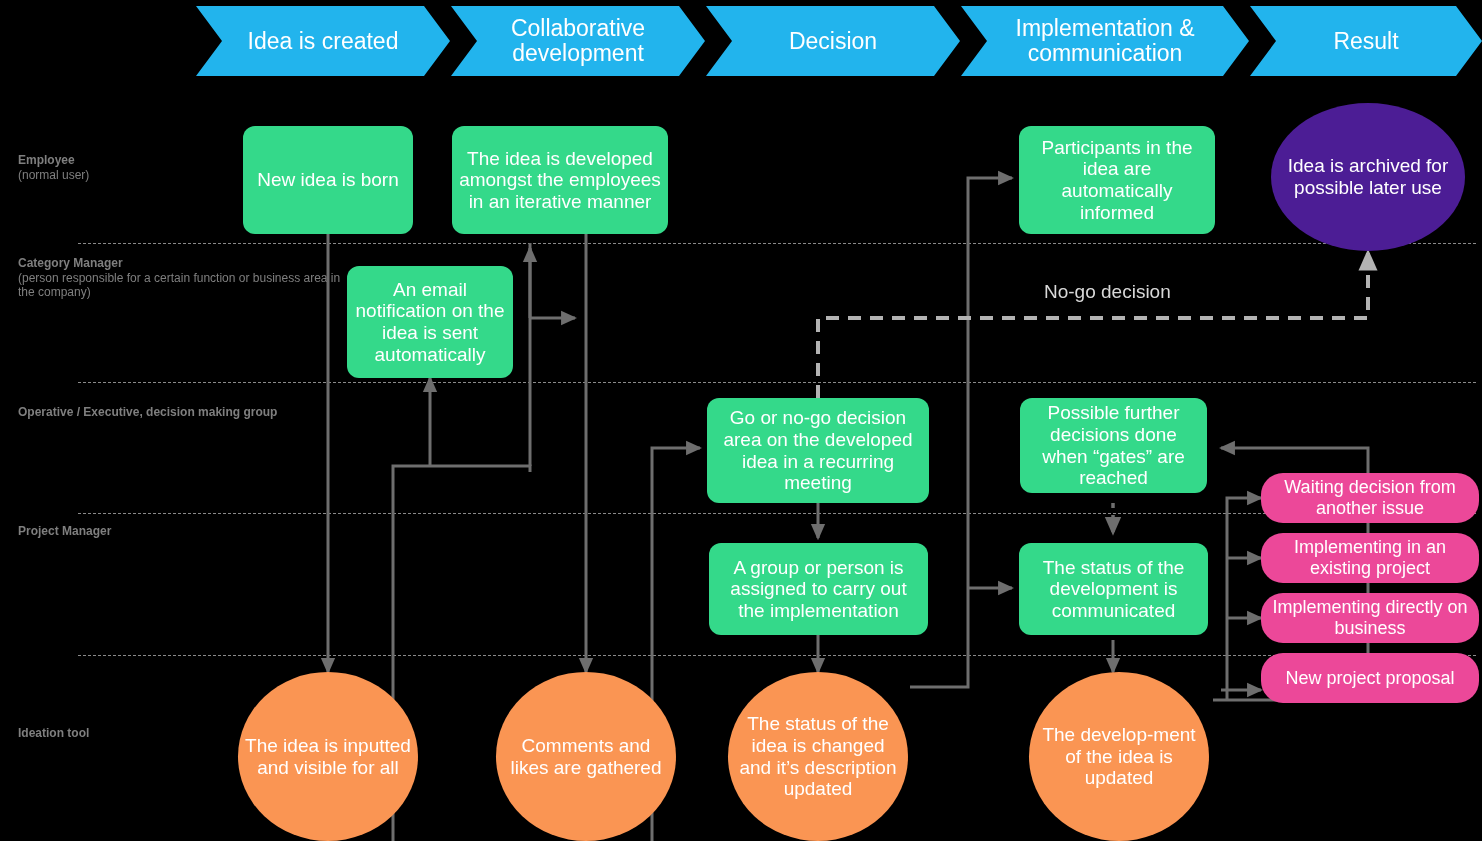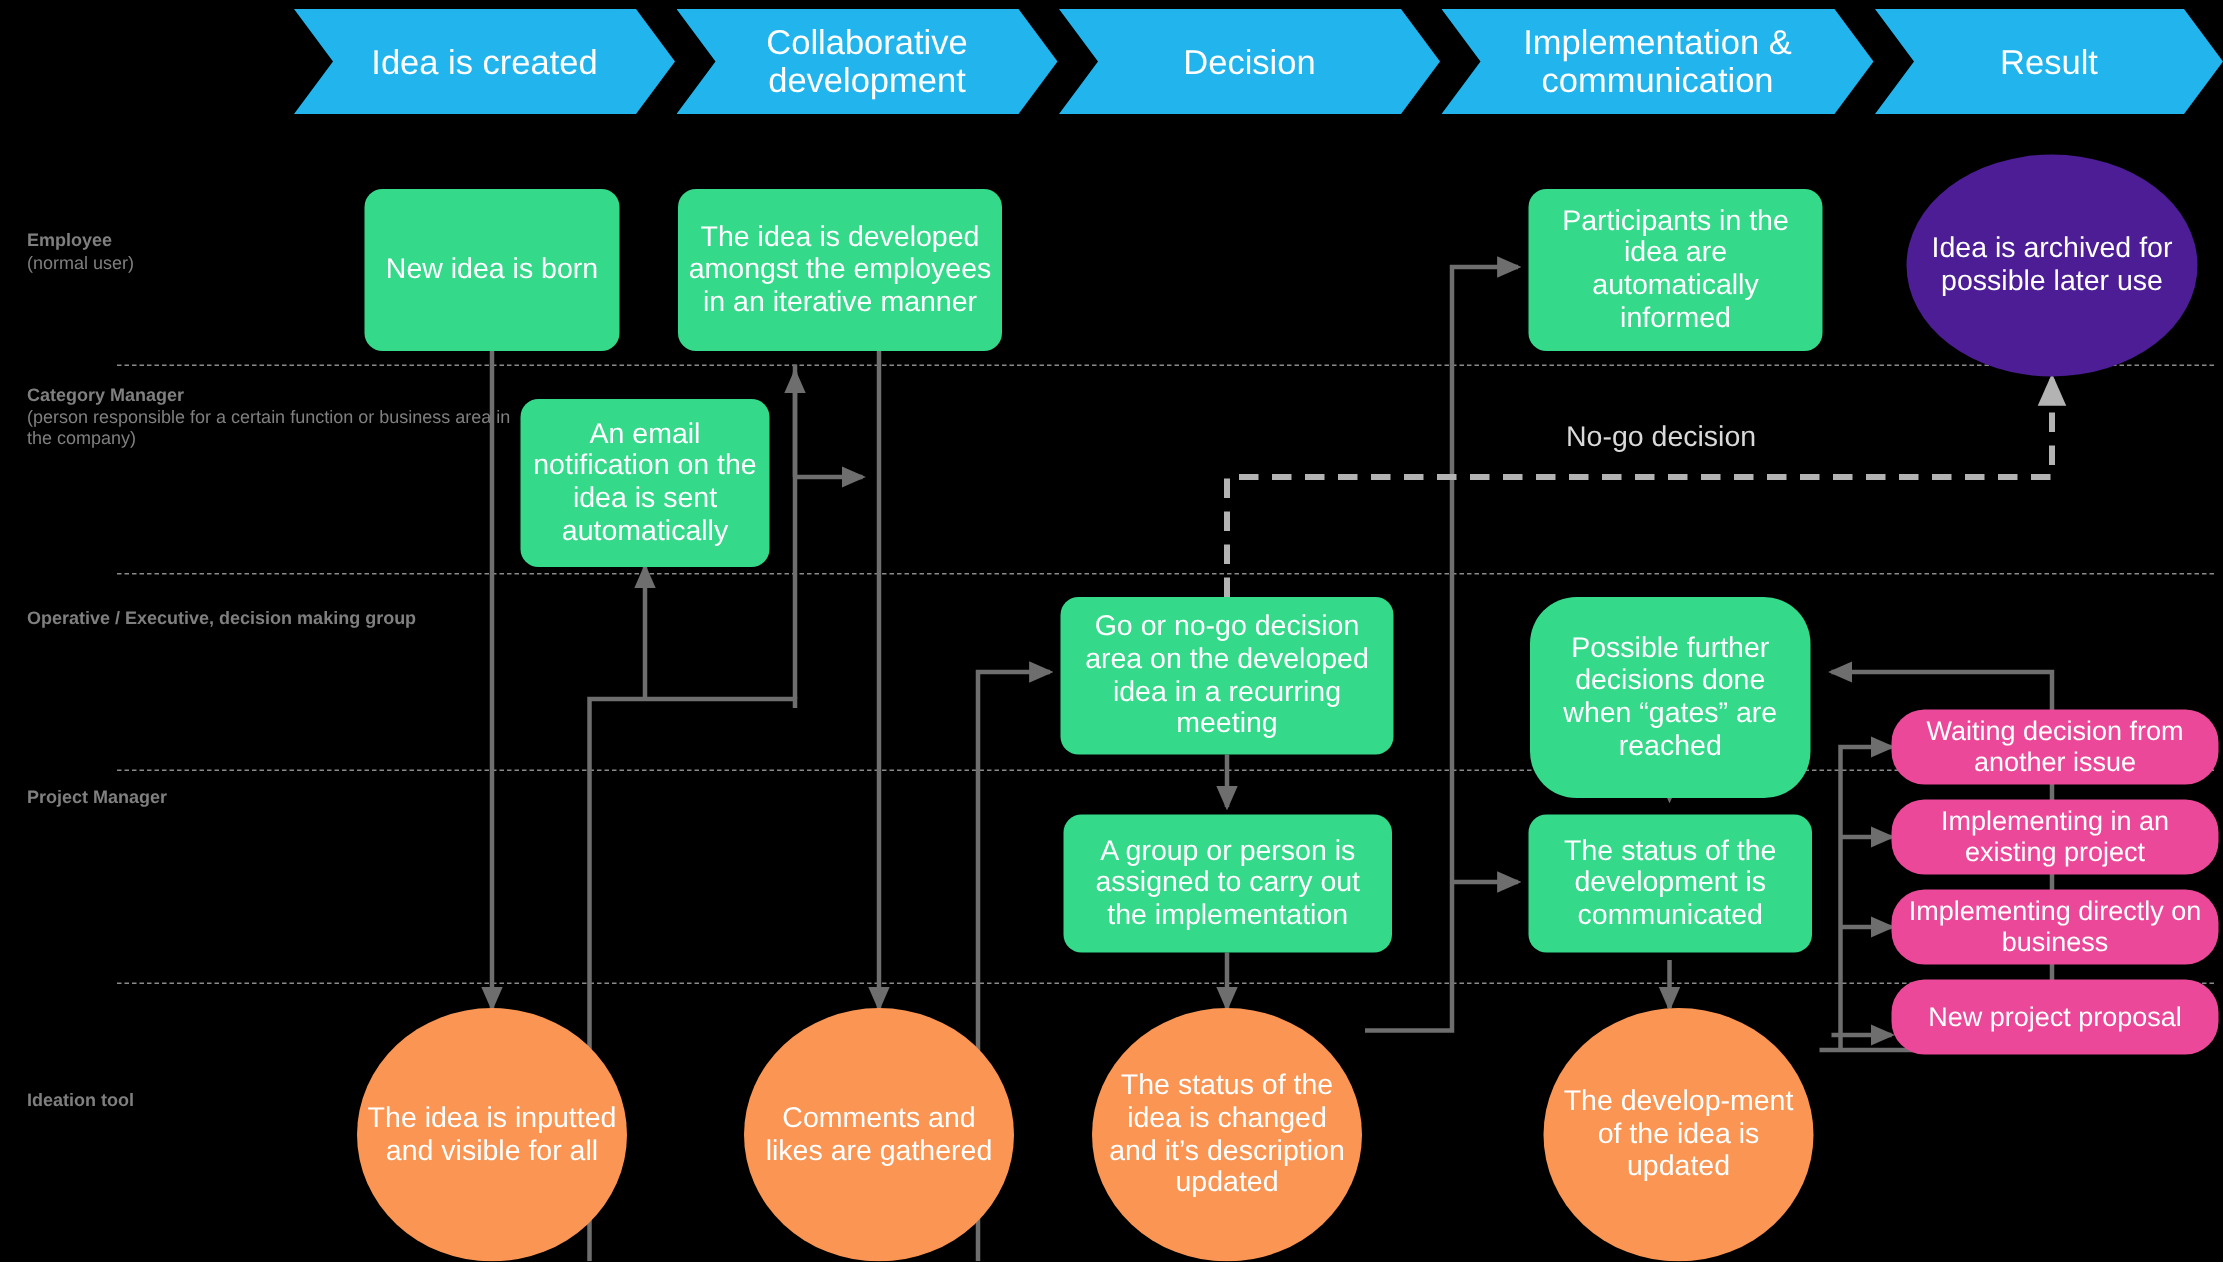--- a/index.html
+++ b/index.html
@@ -169,21 +169,21 @@
     <span>Idea is archived for possible later use</span>
   </div>
 
   <div class="node green" style="left:347px;top:266px;width:166px;height:112px;">
     <span>An email notification on the idea is sent automatically</span>
   </div>
 
   <div class="node green" style="left:707px;top:398px;width:222px;height:105px;">
     <span>Go or no-go decision area on the developed idea in a recurring meeting</span>
   </div>
-  <div class="node green" style="left:1020px;top:398px;width:187px;height:134px;border-radius:31px;">
+  <div class="node green" style="left:1020px;top:398px;width:187px;height:95px;">
     <span>Possible further decisions done when “gates” are reached</span>
   </div>
 
   <div class="node green" style="left:709px;top:543px;width:219px;height:92px;">
     <span>A group or person is assigned to carry out the implementation</span>
   </div>
   <div class="node green" style="left:1019px;top:543px;width:189px;height:92px;">
     <span>The status of the development is communicated</span>
   </div>
 

